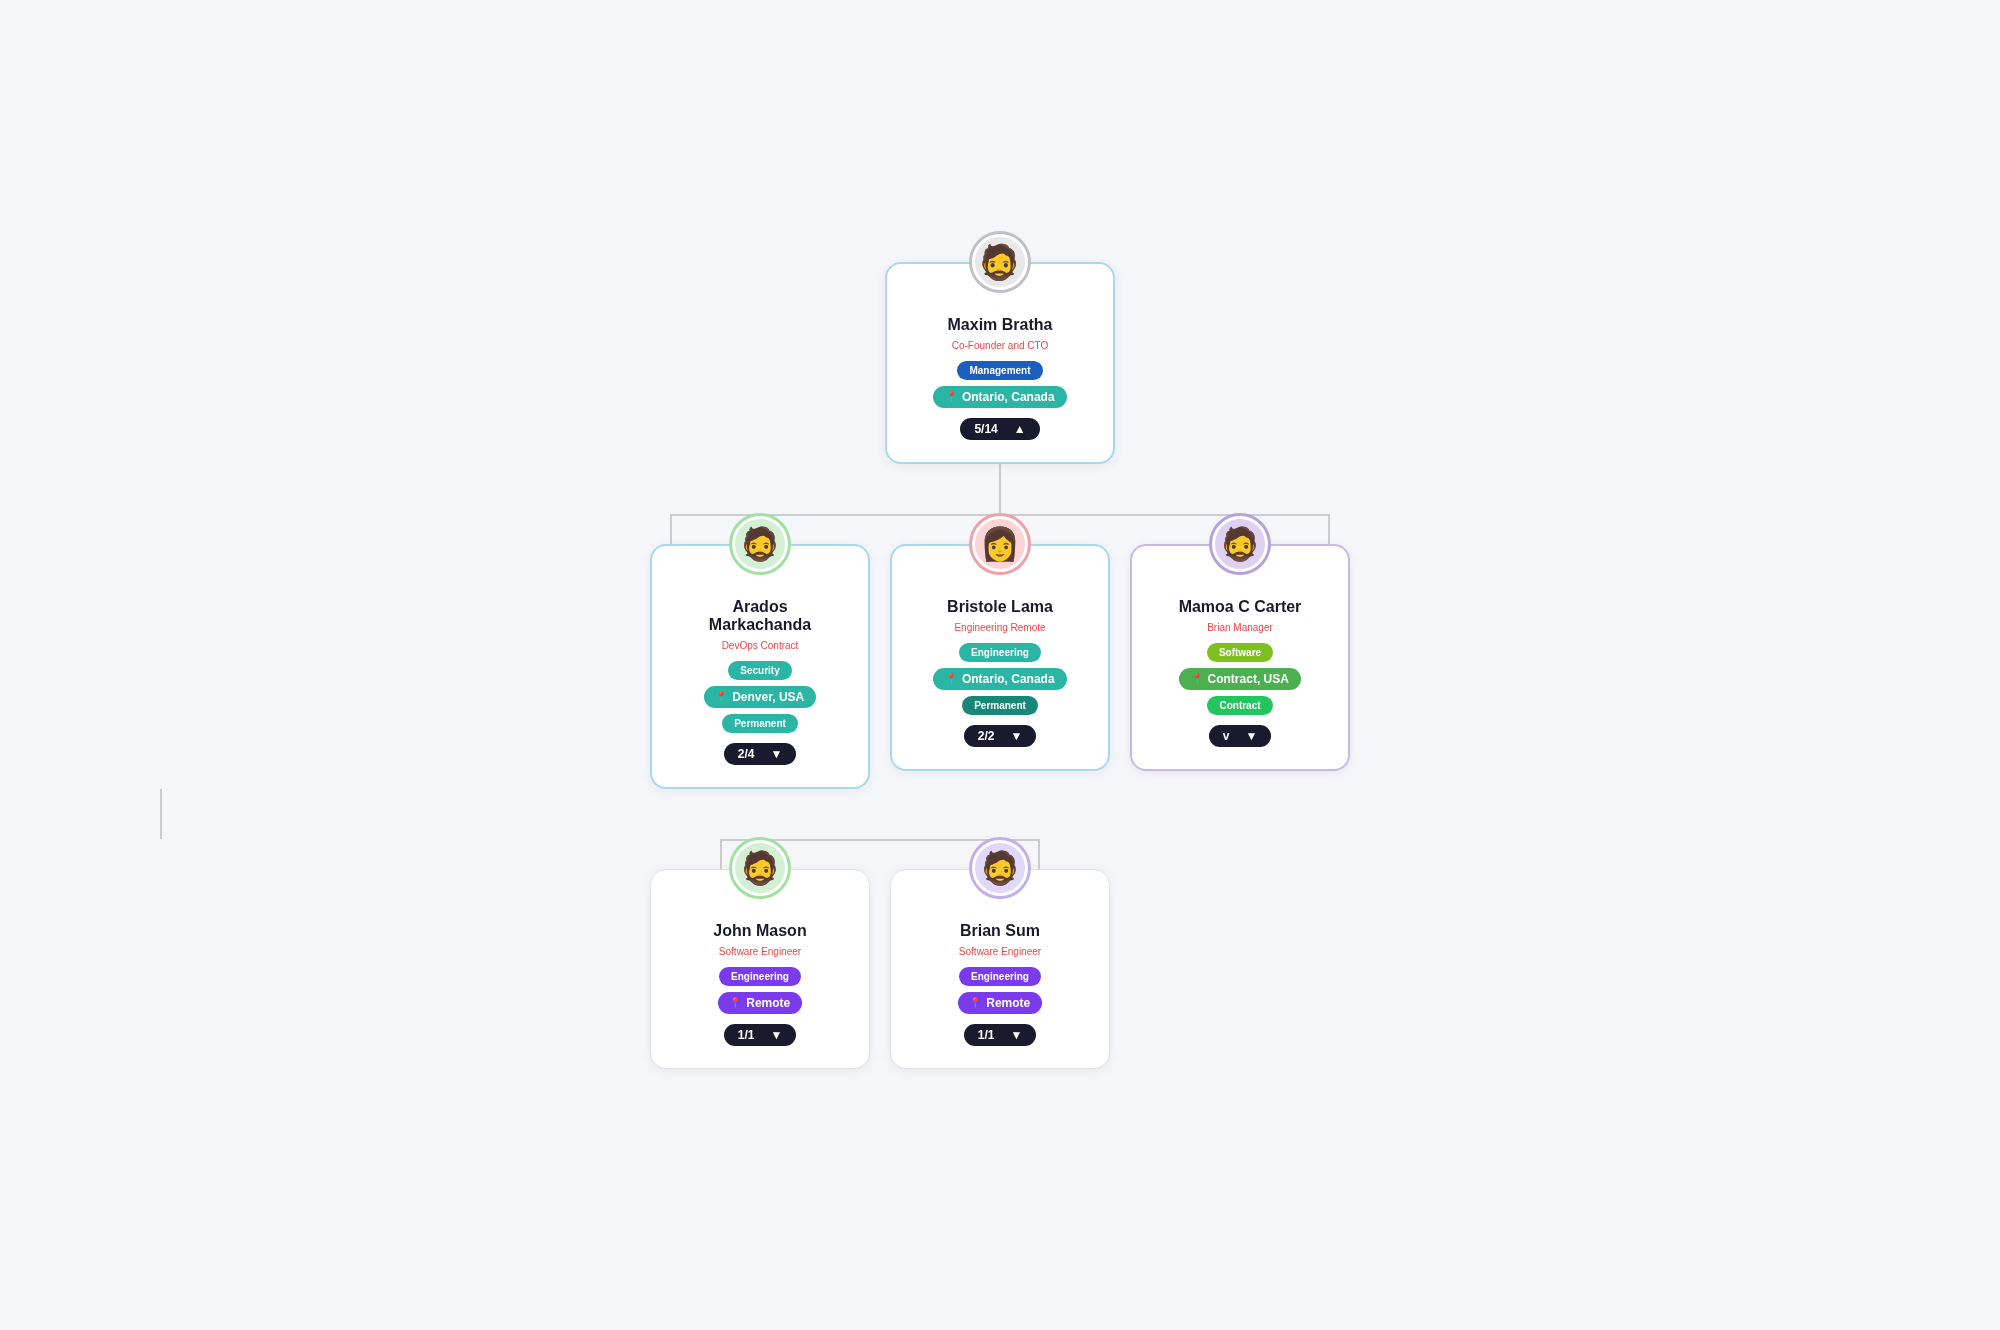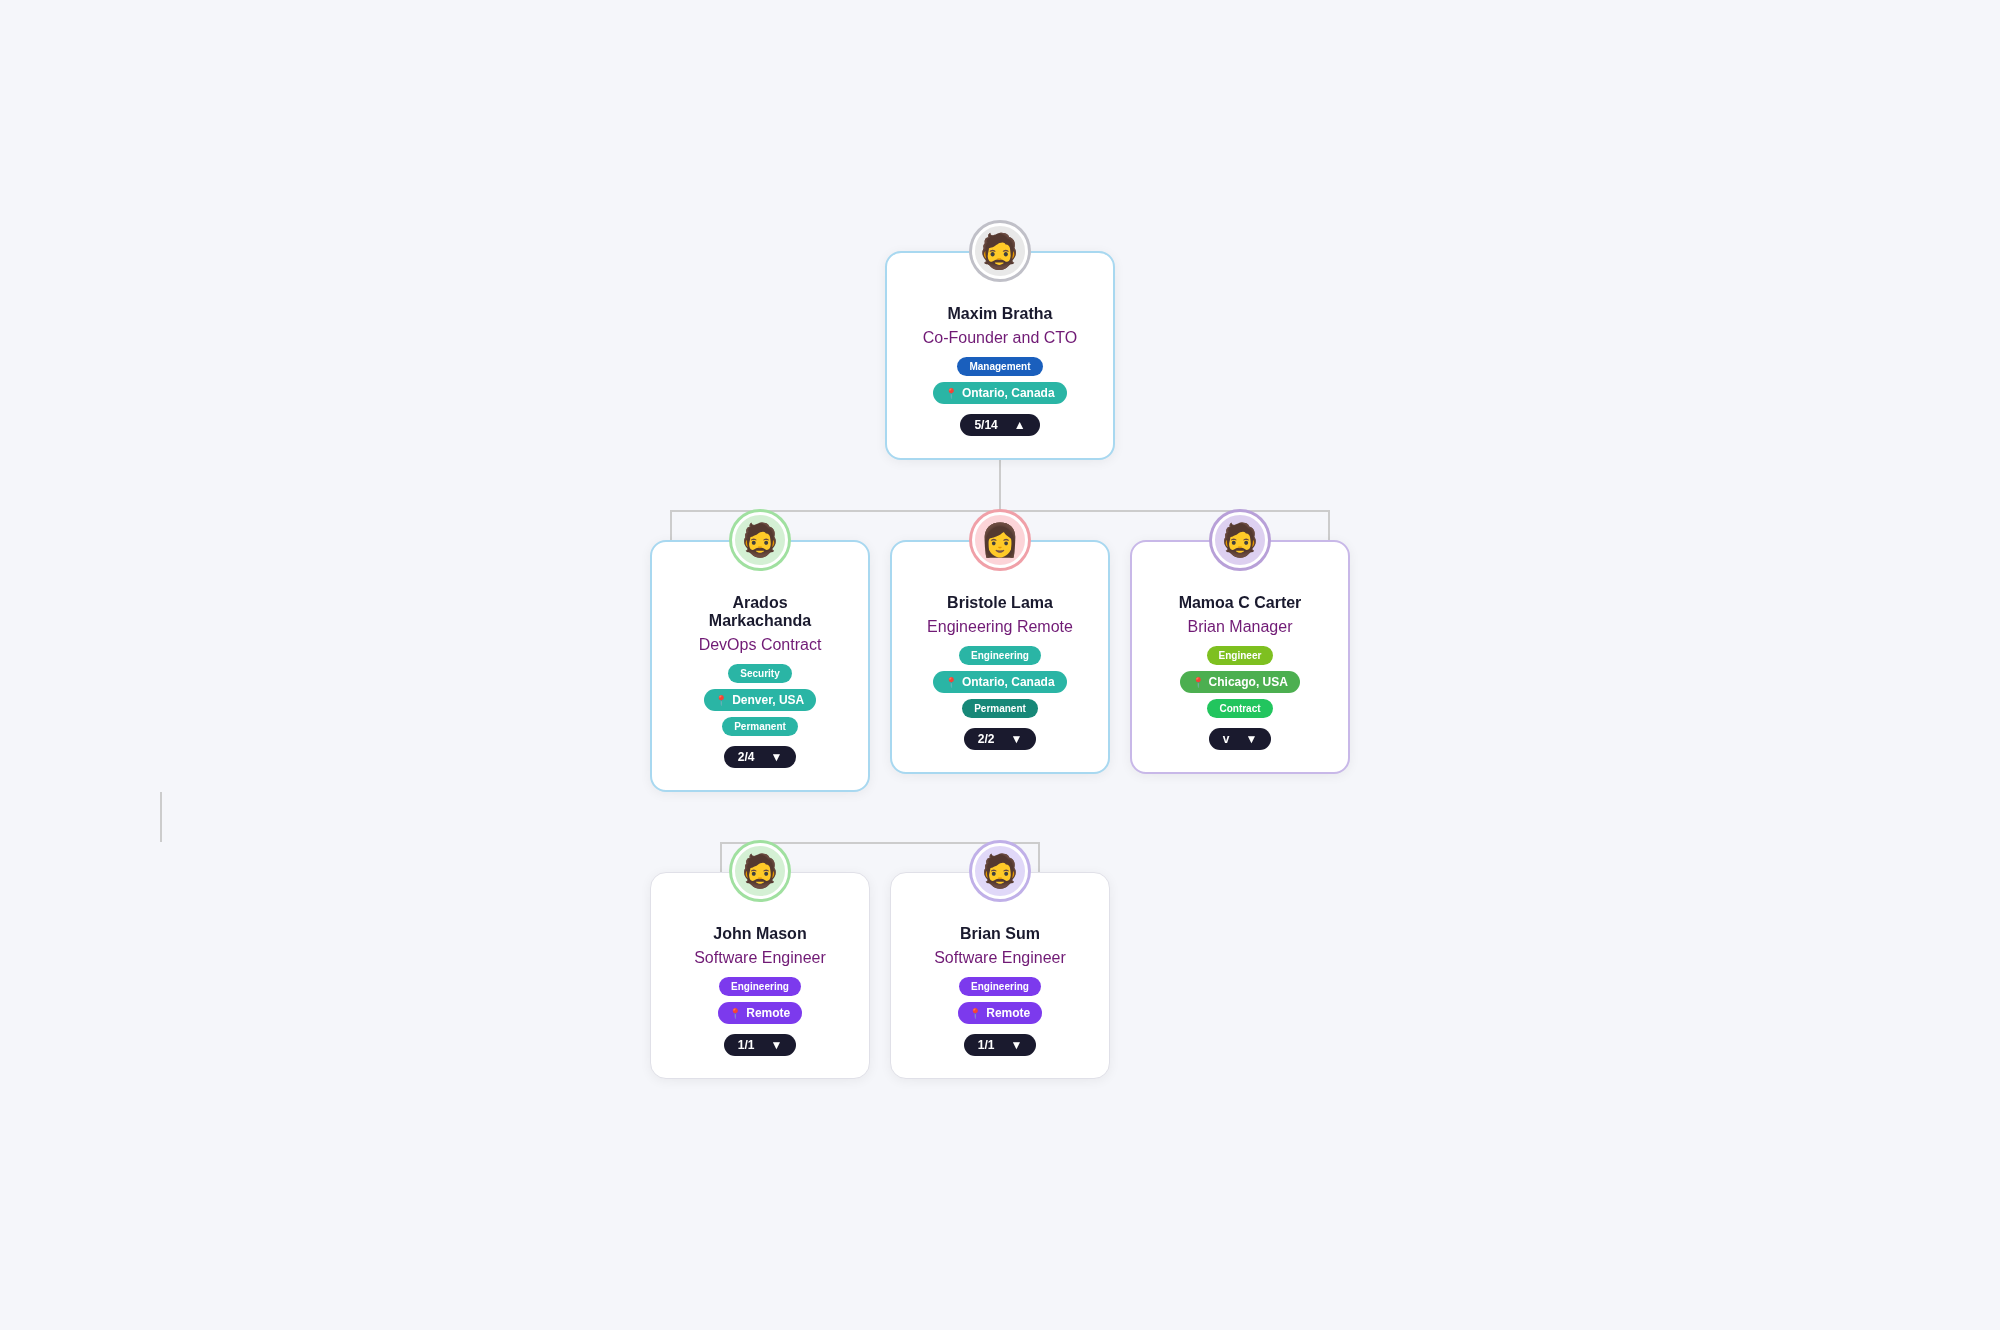--- a/index.html
+++ b/index.html
@@ -71,22 +71,22 @@
 
     .card-name {
       font-size: 16px;
       font-weight: 700;
       color: #1a1a2e;
       text-align: center;
       margin-top: 24px;
     }
 
     .card-title {
-      font-size: 16px;
-      color: #701a75;
+      font-size: 10px;
+      color: #ef4444;
       text-align: left;
       margin-bottom: 4px;
     }
 
     .badge {
       display: inline-flex;
       align-items: center;
       gap: 4px;
       padding: 4px 12px;
       border-radius: 20px;
@@ -203,24 +203,24 @@
           <span>▼</span>
         </span>
       </div>
     </div>
 
     <div class="node-card">
       <div class="card-body purple-border" style="width:220px;">
         <div class="avatar-wrapper purple-ring" style="font-size:32px;">🧔</div>
         <div class="card-name">Mamoa C Carter</div>
         <div class="card-title">Brian Manager</div>
-        <span class="badge lime">Engineer</span>
+        <span class="badge lime">Software</span>
         <span class="badge-location green">
           <span style="font-size:10px;">📍</span>
-          <span>Chicago, USA</span>
+          <span>Contract, USA</span>
         </span>
         <span class="badge contract-green">Contract</span>
         <span class="count-badge">
           <span>v</span>
           <span>▼</span>
         </span>
       </div>
     </div>
 
   </div>

